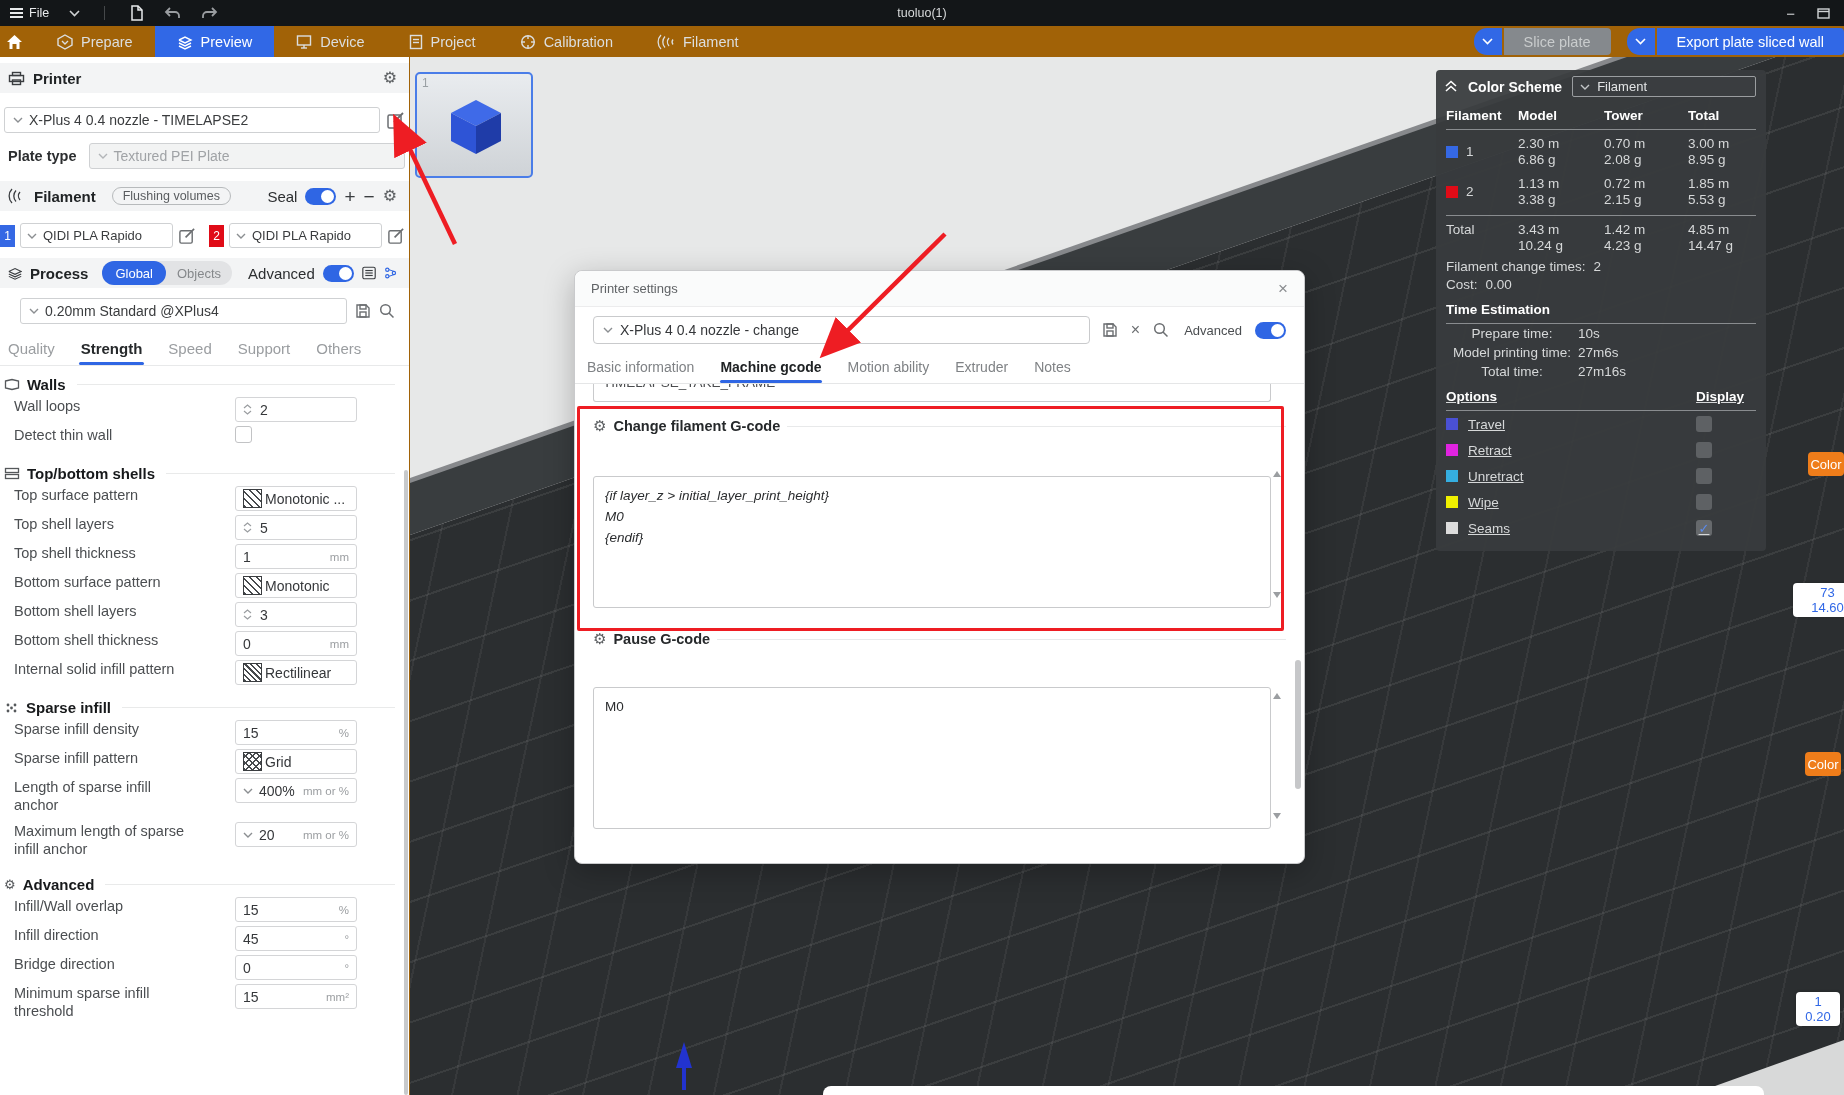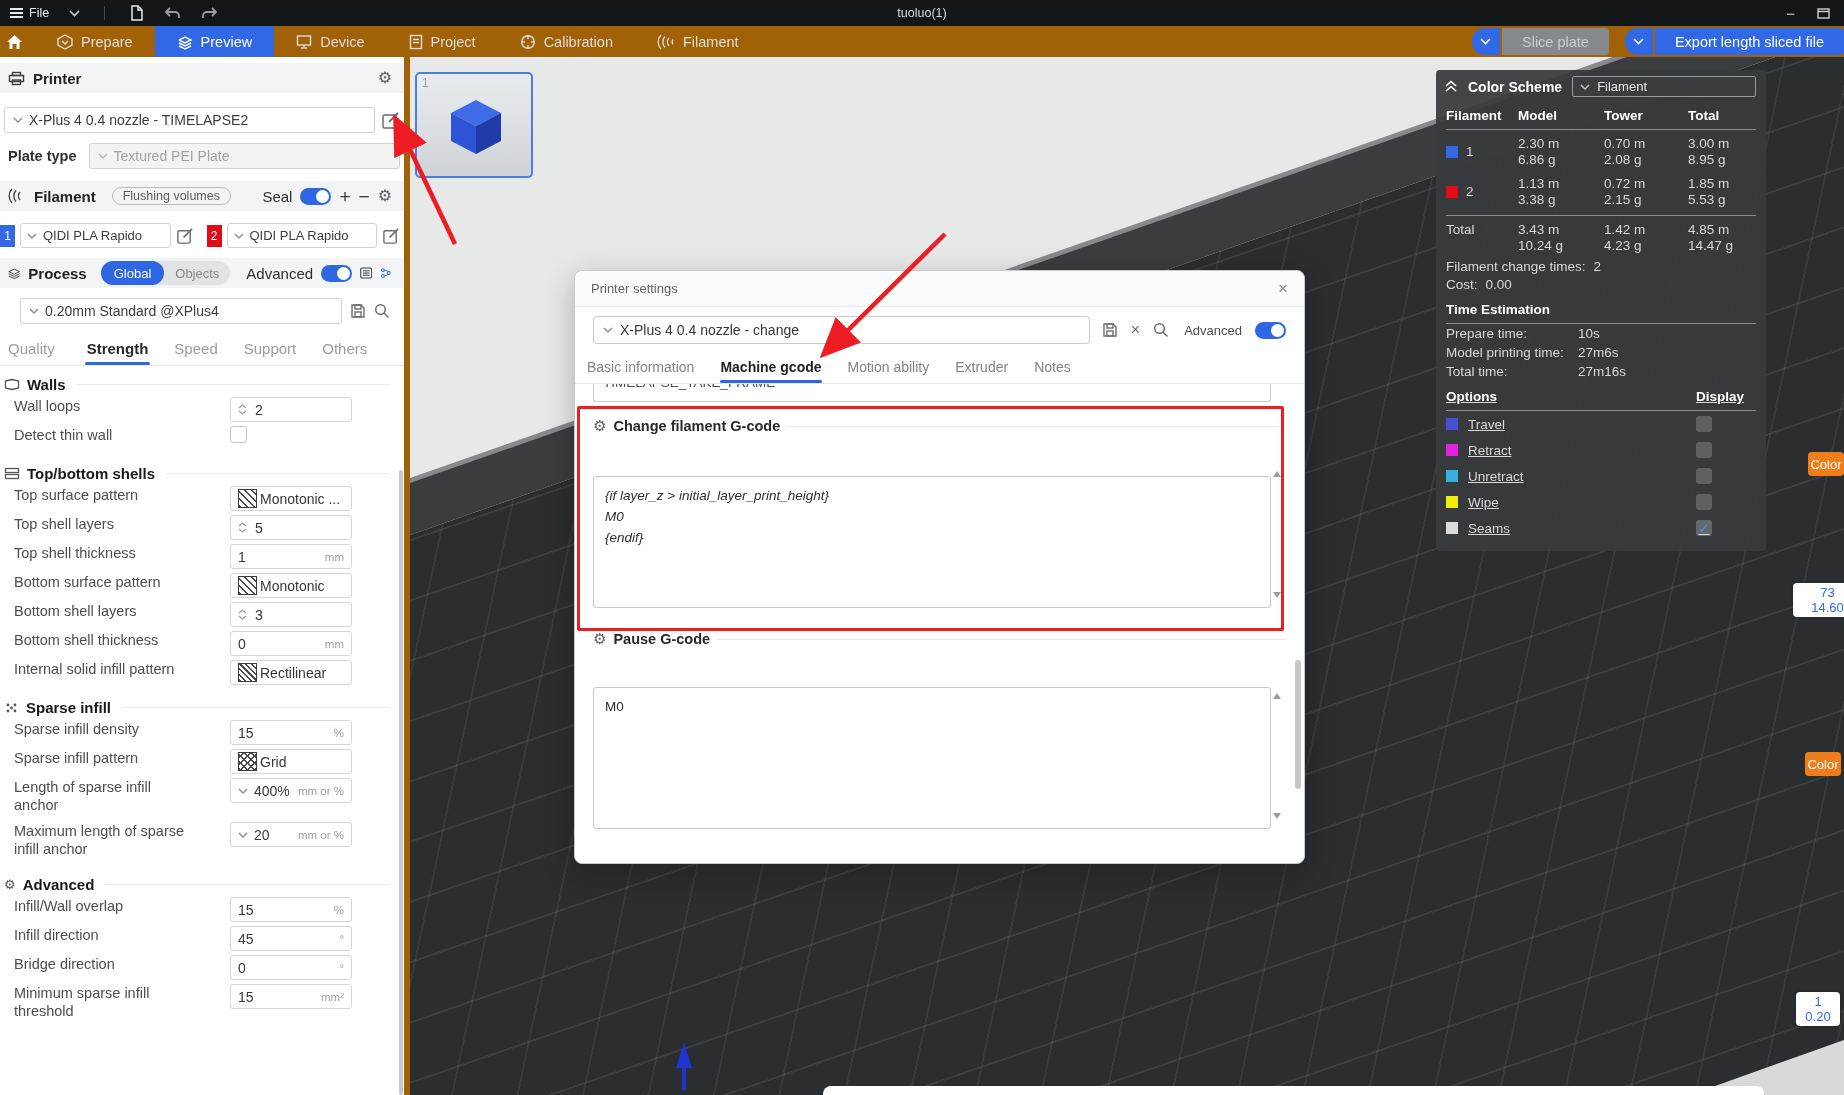--- a/index.html
+++ b/index.html
@@ -43,21 +43,21 @@
 
   .gizmo-cone { position:absolute; left:266px; top:985px; width:0; height:0; border-left:8px solid transparent; border-right:8px solid transparent; border-bottom:26px solid #2233cf; }
   .gizmo-stem { position:absolute; left:272px; top:1011px; width:4px; height:22px; background:#2233cf; }
   .bottom-slider { position:absolute; left:413px; top:1029px; width:941px; height:16px; background:#fff; border-radius:8px; }
 
   
   .badge-color { position:absolute; width:36px; height:24px; background:#ef7d1a; border-radius:4px; color:#fff; font-size:13px; display:flex; align-items:center; justify-content:center; z-index:22; }
   .badge-white { position:absolute; background:#fff; border-radius:4px; color:#3168e6; font-size:13px; line-height:15px; text-align:center; padding:2px 6px; z-index:22; box-shadow:0 0 3px rgba(0,0,0,.25); }
 
   
-  .sidebar { position:absolute; left:0; top:57px; width:410px; height:1038px; background:#fff; z-index:30; border-right:6px solid #a16207; color:#4b4e51; overflow:hidden; }
+  .sidebar { position:absolute; left:0; top:57px; width:410px; height:1038px; background:#fff; z-index:30; border-right:1px solid #a16207; color:#4b4e51; overflow:hidden; }
   .sb-scroll { position:absolute; right:1px; top:413px; width:4px; height:625px; background:#c7c9cb; border-radius:2px; }
   .ghead { height:30px; background:#f3f4f5; display:flex; align-items:center; padding:0 12px 0 8px; gap:8px; margin-top:6px; }
   .ghead:first-child { margin-top:6px; }
   .ghead .gtitle { font-size:15px; font-weight:bold; color:#202325; }
   .gear { color:#5d6063; font-size:16px; line-height:1; }
   .grow { flex:1; }
   .pill { border:1px solid #b7babc; border-radius:12px; padding:1px 10px; font-size:12.5px; color:#595c5f; }
   .toggle { width:31px; height:17px; border-radius:9px; background:#2f66e4; position:relative; flex:none; }
   .toggle::after { content:""; position:absolute; right:2px; top:2px; width:13px; height:13px; border-radius:50%; background:#fff; }
   .plusminus { font-size:19px; color:#3a3d40; line-height:1; }
@@ -78,21 +78,21 @@
 
   .seg { background:#e2e3e5; border-radius:13px; height:24px; display:flex; align-items:center; font-size:13px; }
   .seg .on { background:#2f66e4; color:#fff; border-radius:12px; height:24px; display:flex; align-items:center; padding:0 13px; }
   .seg .off { color:#85888b; padding:0 11px; }
 
   .preset-row { display:flex; align-items:center; gap:8px; margin:10px 14px 0 20px; }
   .preset-row .select { flex:1; }
 
   .ptabs { display:flex; align-items:flex-end; gap:0; padding:12px 0 0 8px; border-bottom:1px solid #e8e9ea; }
   .ptab { font-size:15px; color:#9a9da0; padding:4px 0 8px 0; margin-right:26px; position:relative; }
-  .ptab.active { color:#26292b; font-weight:bold;margin-left:6px; }
+  .ptab.active { color:#26292b; font-weight:bold; }
   .ptab.active::after { content:""; position:absolute; left:-2px; right:-2px; bottom:0; height:3px; border-radius:2px; background:#2f66e4; }
 
   .sec-head { display:flex; align-items:center; gap:7px; padding:10px 14px 4px 4px; }
   .sec-head .stitle { font-size:15px; font-weight:bold; color:#17191b; white-space:nowrap; }
   .sec-head .line { flex:1; border-top:1px solid #e9eaea; margin-left:4px; }
   .prow { display:flex; justify-content:space-between; padding:0 52px 0 14px; height:29px; }
   .prow.tall { height:44px; }
   .prow .plabel { font-size:14.5px; color:#4b4e51; line-height:1.25; }
   .inp { width:122px; height:25px; border:1px solid #d4d5d7; border-radius:3px; display:flex; align-items:center; padding:0 7px; font-size:14px; color:#35373a; position:relative; background:#fff; flex:none; }
   .inp .val { flex:1; }
@@ -138,21 +138,21 @@
   .rp-select { flex:1; height:21px; border:1px solid #9a9da0; border-radius:2px; display:flex; align-items:center; gap:7px; padding:0 7px; color:#e2e4e5; font-size:13px; background:#3a3d40; }
   .rp-grid { display:grid; grid-template-columns:72px 86px 84px 1fr; padding:0 10px; row-gap:0; }
   .rp-grid .hd { font-weight:bold; color:#fff; padding:5px 0 6px 0; }
   .rp-div { border-top:1px solid #898c8f; margin:0 10px; }
   .rp-cell { padding:6px 0 2px 0; line-height:16px; }
   .rp-fil { display:flex; align-items:center; gap:8px; }
   .sw { width:12px; height:12px; flex:none; }
   .rp-kv { padding:3px 10px 0 10px; display:flex; gap:8px; }
   .rp-sec { font-weight:bold; color:#fff; padding:10px 10px 6px 10px; }
   .rp-time { display:flex; padding:2px 10px; }
-  .rp-time .k { width:132px; }
+  .rp-time .k { width:132px;text-align:center; }
   .rp-opts { display:grid; grid-template-columns:1fr 60px; padding:2px 10px; align-items:center;text-decoration:underline; }
   .rp-opt { display:flex; align-items:center; gap:10px; padding:3.5px 0; }
   .pcheck { width:16px; height:16px; background:#5e6164; border-radius:3px; display:flex; align-items:center; justify-content:center; font-size:13px; color:transparent; }
   .pcheck.on { background:#66696c; color:#5b8cf0; }
   .sw-f1{background:#3568e4;} .sw-f2{background:#e00b17;}
   .sw-travel{background:#4a50d4;} .sw-retract{background:#e023e0;} .sw-unretract{background:#35aee0;} .sw-wipe{background:#f0f000;} .sw-seams{background:#dcdcdc;}
 
   
   .red-rect { position:absolute; left:577px; top:406px; width:707px; height:225px; border:3px solid #ee1d23; border-radius:2px; z-index:55; pointer-events:none; }
   .arrows { position:absolute; left:0; top:0; width:1844px; height:1095px; z-index:60; pointer-events:none; }
@@ -295,21 +295,21 @@
           </svg>
         </div>
       <div class="main">Slice plate</div>
     </div>
     <div class="split blue">
       <div class="chev">
           <svg class="ic" width="11" height="7" viewBox="0 0 11 7">
             <polyline points="1,1 5.5,5.5 10,1" fill="none" stroke="#fff" stroke-width="1.6"></polyline>
           </svg>
         </div>
-      <div class="main">Export length sliced file</div>
+      <div class="main">Export plate sliced wall</div>
     </div>
   </div>
 </div>
 
 <aside class="sidebar">
 
   <div class="ghead">
     <svg class="ic" width="17" height="15" viewBox="0 0 17 15">
         <rect x="1.5" y="4.5" width="14" height="6" fill="none" stroke="#3a3d40" stroke-width="1.4"></rect>
         <rect x="4.5" y="1.5" width="8" height="3" fill="none" stroke="#3a3d40" stroke-width="1.4"></rect>

